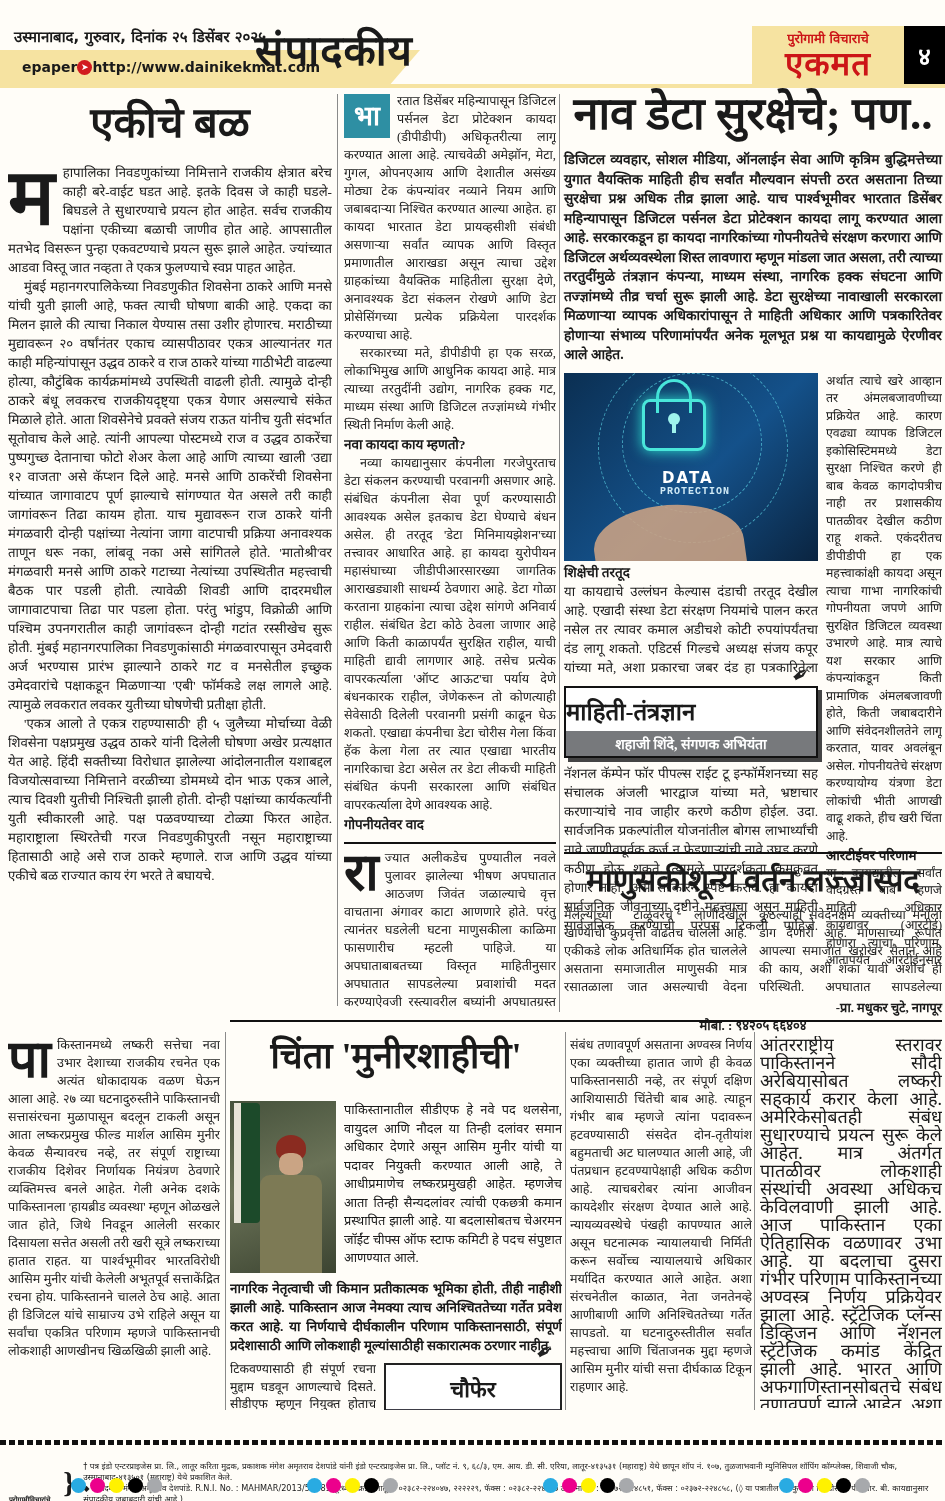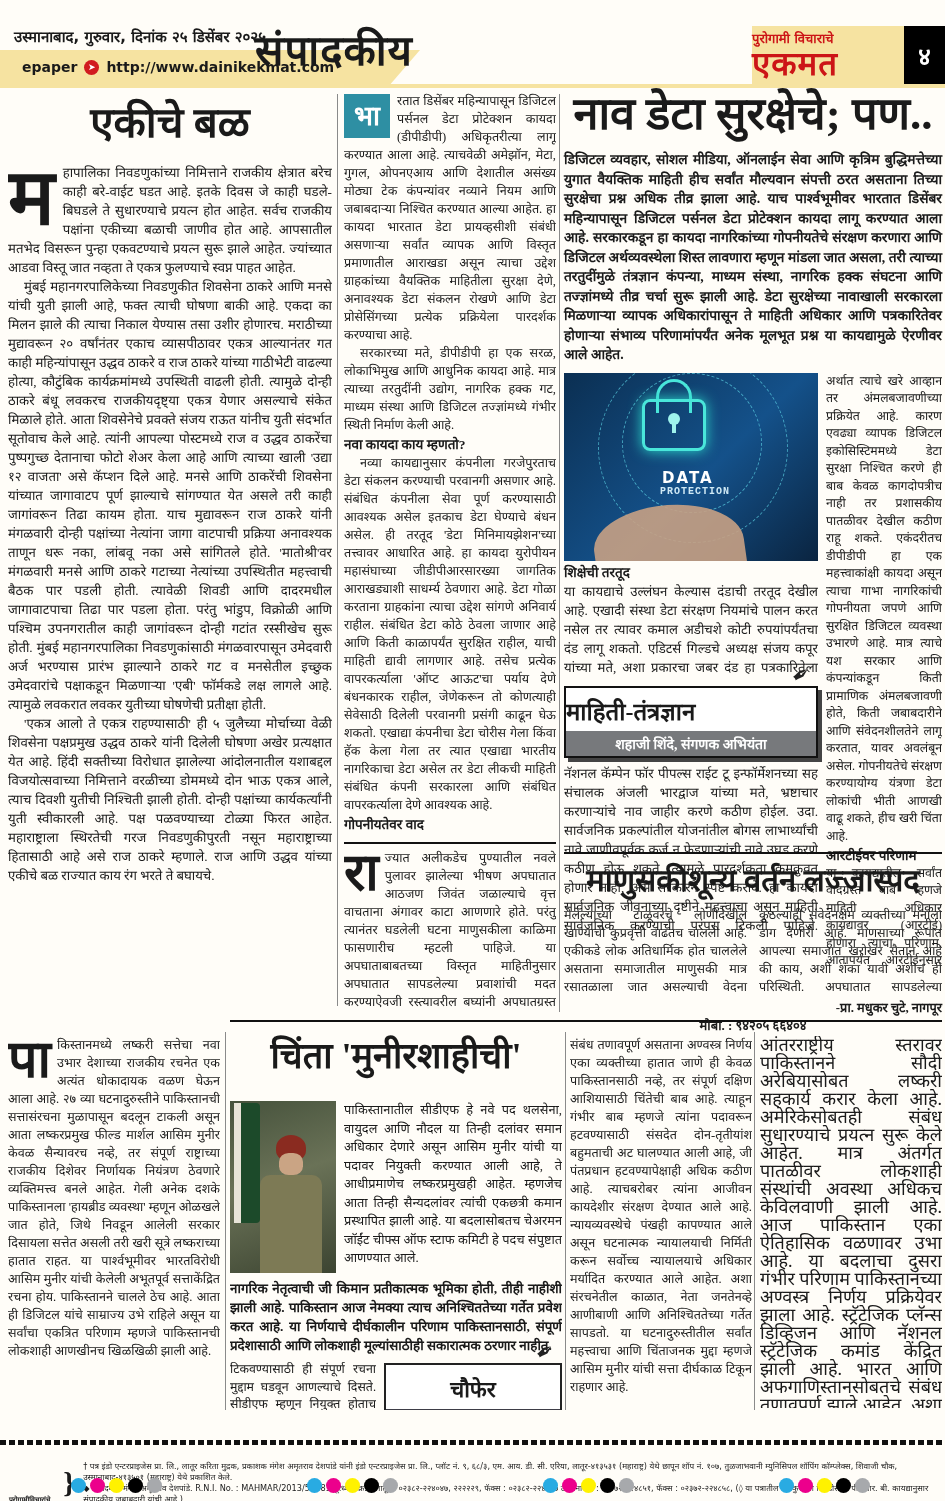--- a/index.html
+++ b/index.html
@@ -7,30 +7,30 @@
   body { font-family:"Liberation Serif", serif; }
   #page {
     position:relative; width:945px; height:1501px; margin:0 auto;
     background:#fffdf8; color:#1a1a1a; overflow:hidden;
   }
   
   .date-line { position:absolute; left:14px; top:26px; font-size:15px; font-weight:bold; font-family:"DejaVu Sans", sans-serif; }
   .epaper-banner {
     position:absolute; left:0; top:50px; width:420px; height:34px;
     background:#f6e3a1; clip-path:polygon(0 0,100% 0,93% 100%,0 100%);
-    display:flex; align-items:center; gap:7px; padding-left:22px;
+    display:flex; align-items:center; padding-left:22px;
     font-family:"DejaVu Sans", sans-serif; font-weight:bold; font-size:14px;
   }
   .epaper-icon { width:15px; height:15px; border-radius:50%; background:#d11b1f; color:#fff;
     display:inline-flex; align-items:center; justify-content:center; font-size:9px; }
   .section-title { position:absolute; left:224px; top:20px; width:220px; text-align:center;
     font-size:42px; font-weight:900; letter-spacing:1px; }
   .header-rule { position:absolute; left:0; top:84px; width:945px; height:4px; background:#f6e3a1; }
   .masthead-box { position:absolute; left:752px; top:26px; width:152px; height:58px; background:#f6e3a1;
-    text-align:left; padding-top:3px; }
+    text-align:center; padding-top:3px; }
   .masthead-tagline { color:#cc1517; font-weight:900; font-size:13px; font-family:"DejaVu Sans", sans-serif; }
   .masthead-name { color:#cc1517; font-weight:900; font-size:33px; line-height:34px; letter-spacing:1px; }
   .pageno-box { position:absolute; left:904px; top:26px; width:41px; height:58px; background:#000; color:#fff;
     display:flex; align-items:center; justify-content:center; font-size:24px; font-weight:bold; }
   
   .body-txt { font-size:13.2px; line-height:19px; text-align:justify; }
   .body-txt p { text-indent:16px; }
   .body-txt p.noindent { text-indent:0; }
   .subhead { font-weight:bold; font-size:13.5px; margin-top:2px; }
   .clip { overflow:hidden; }

